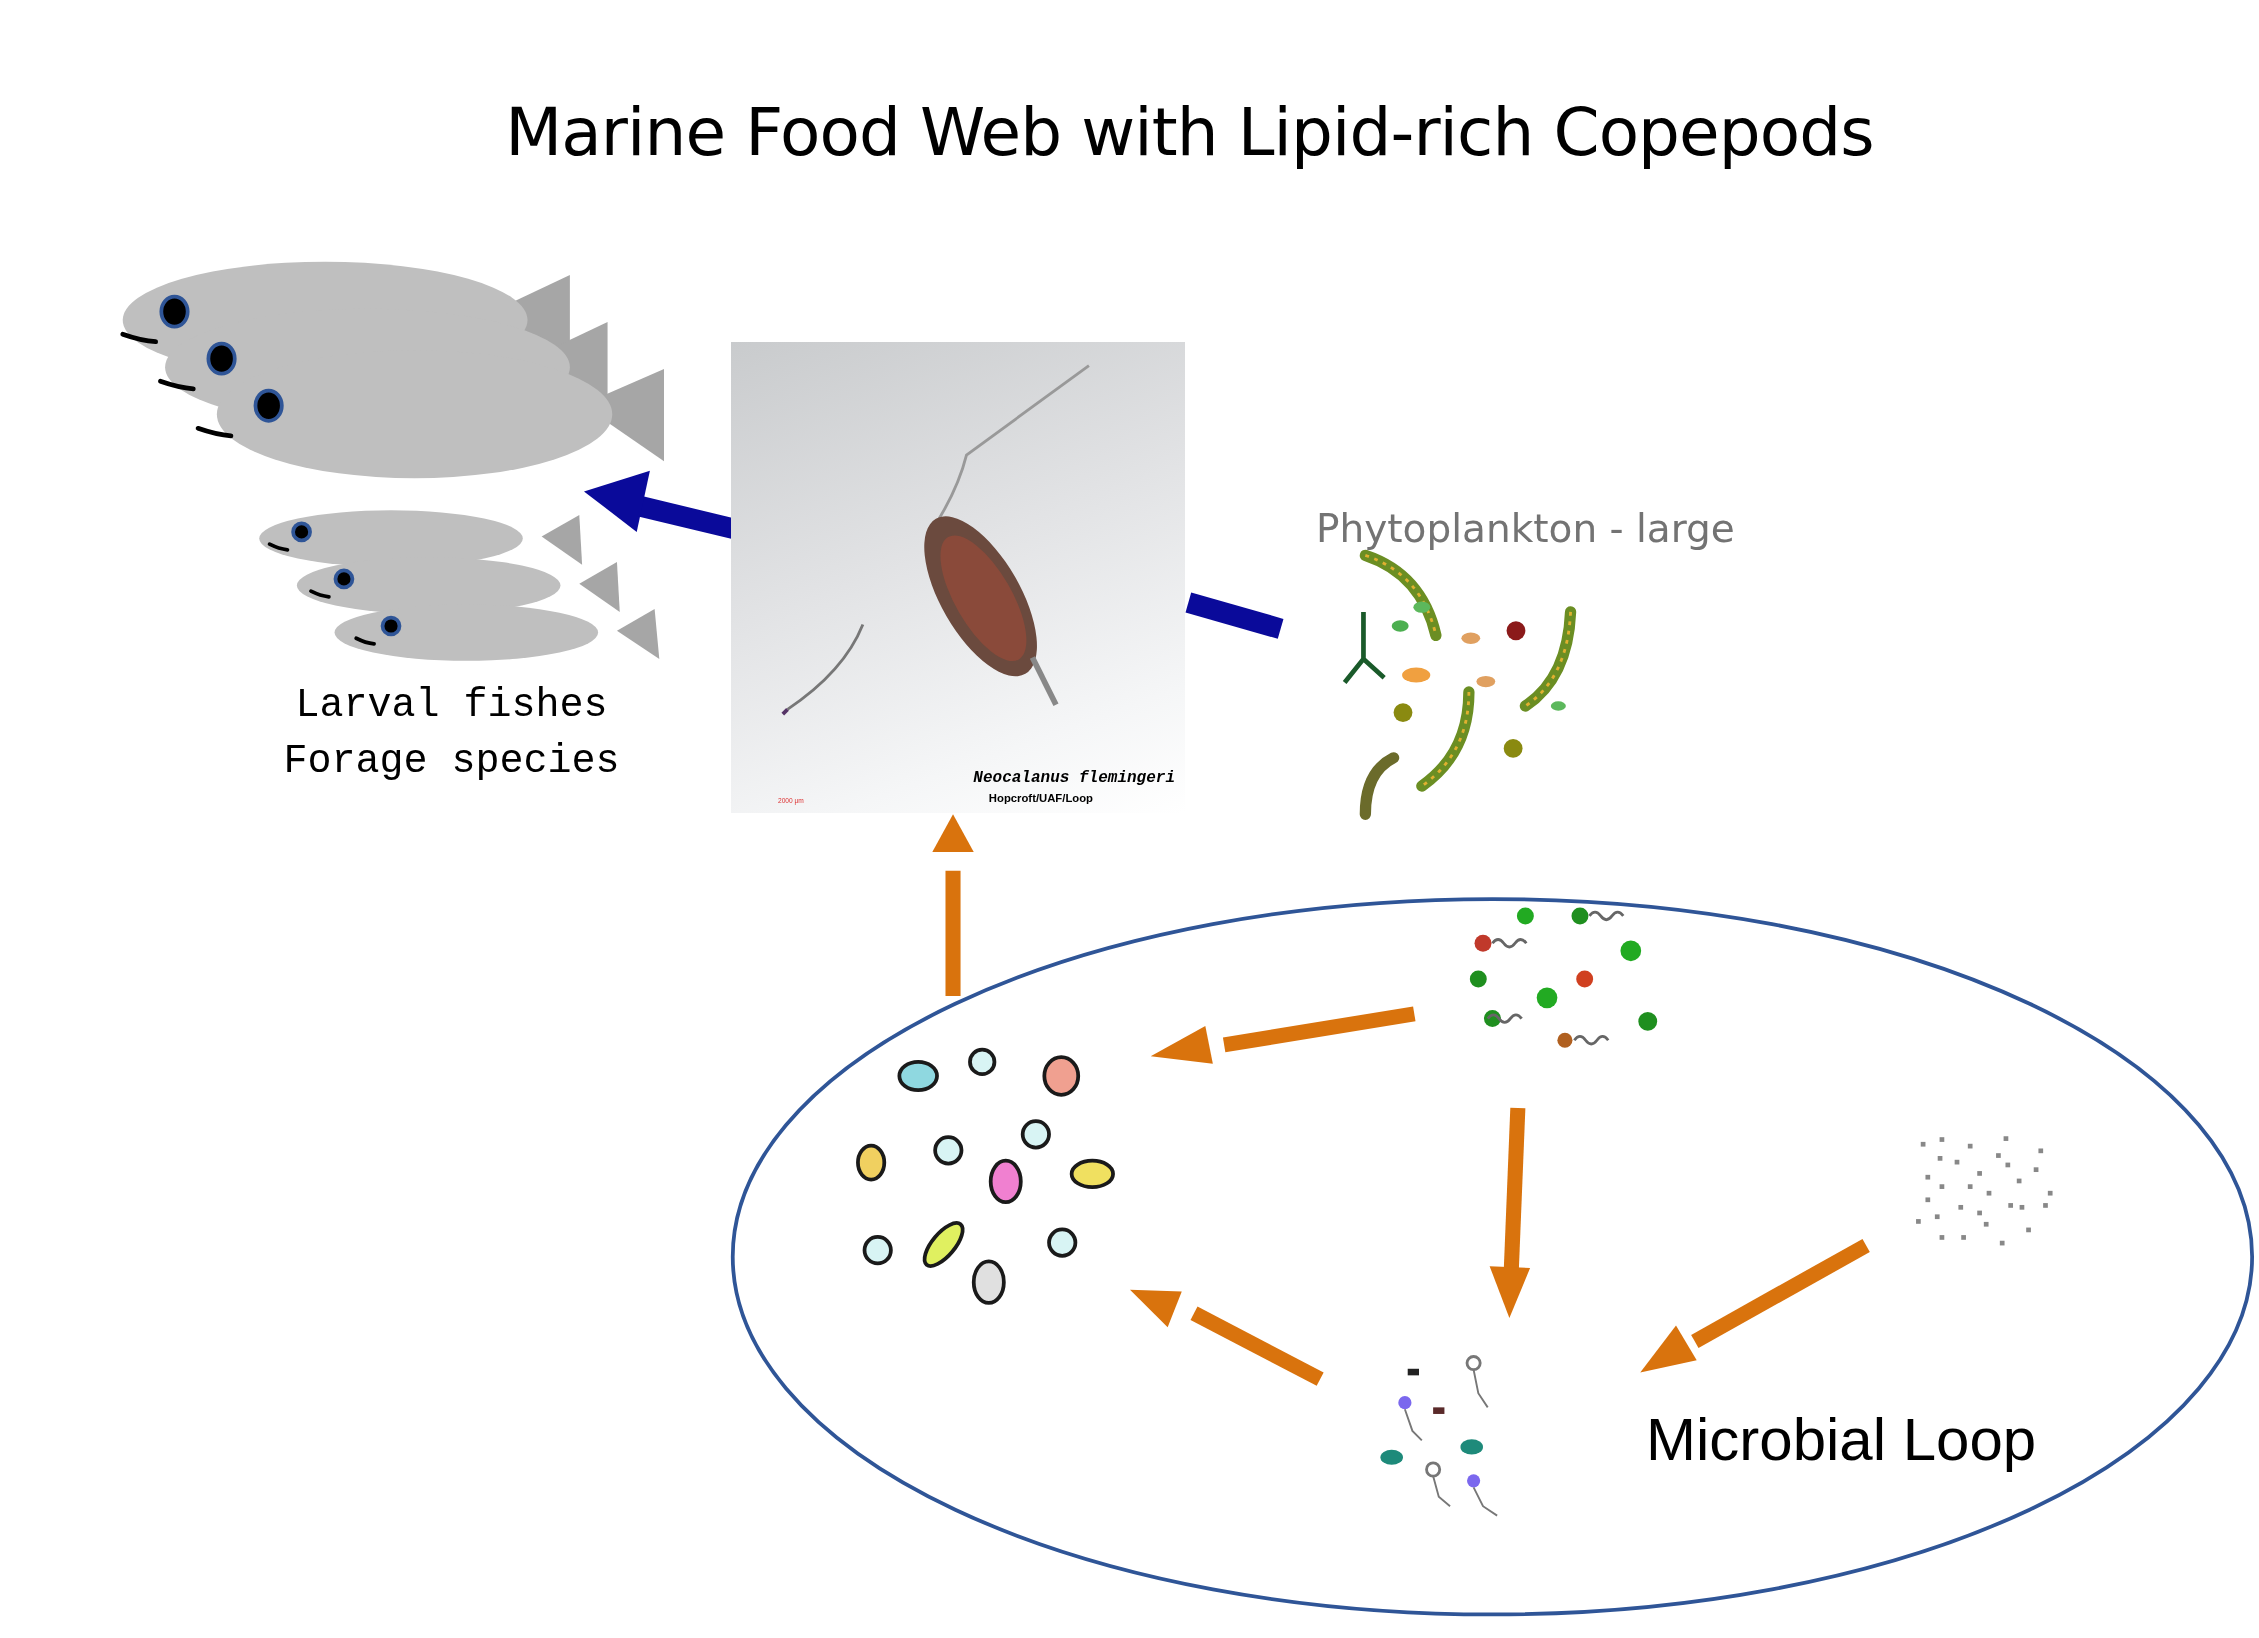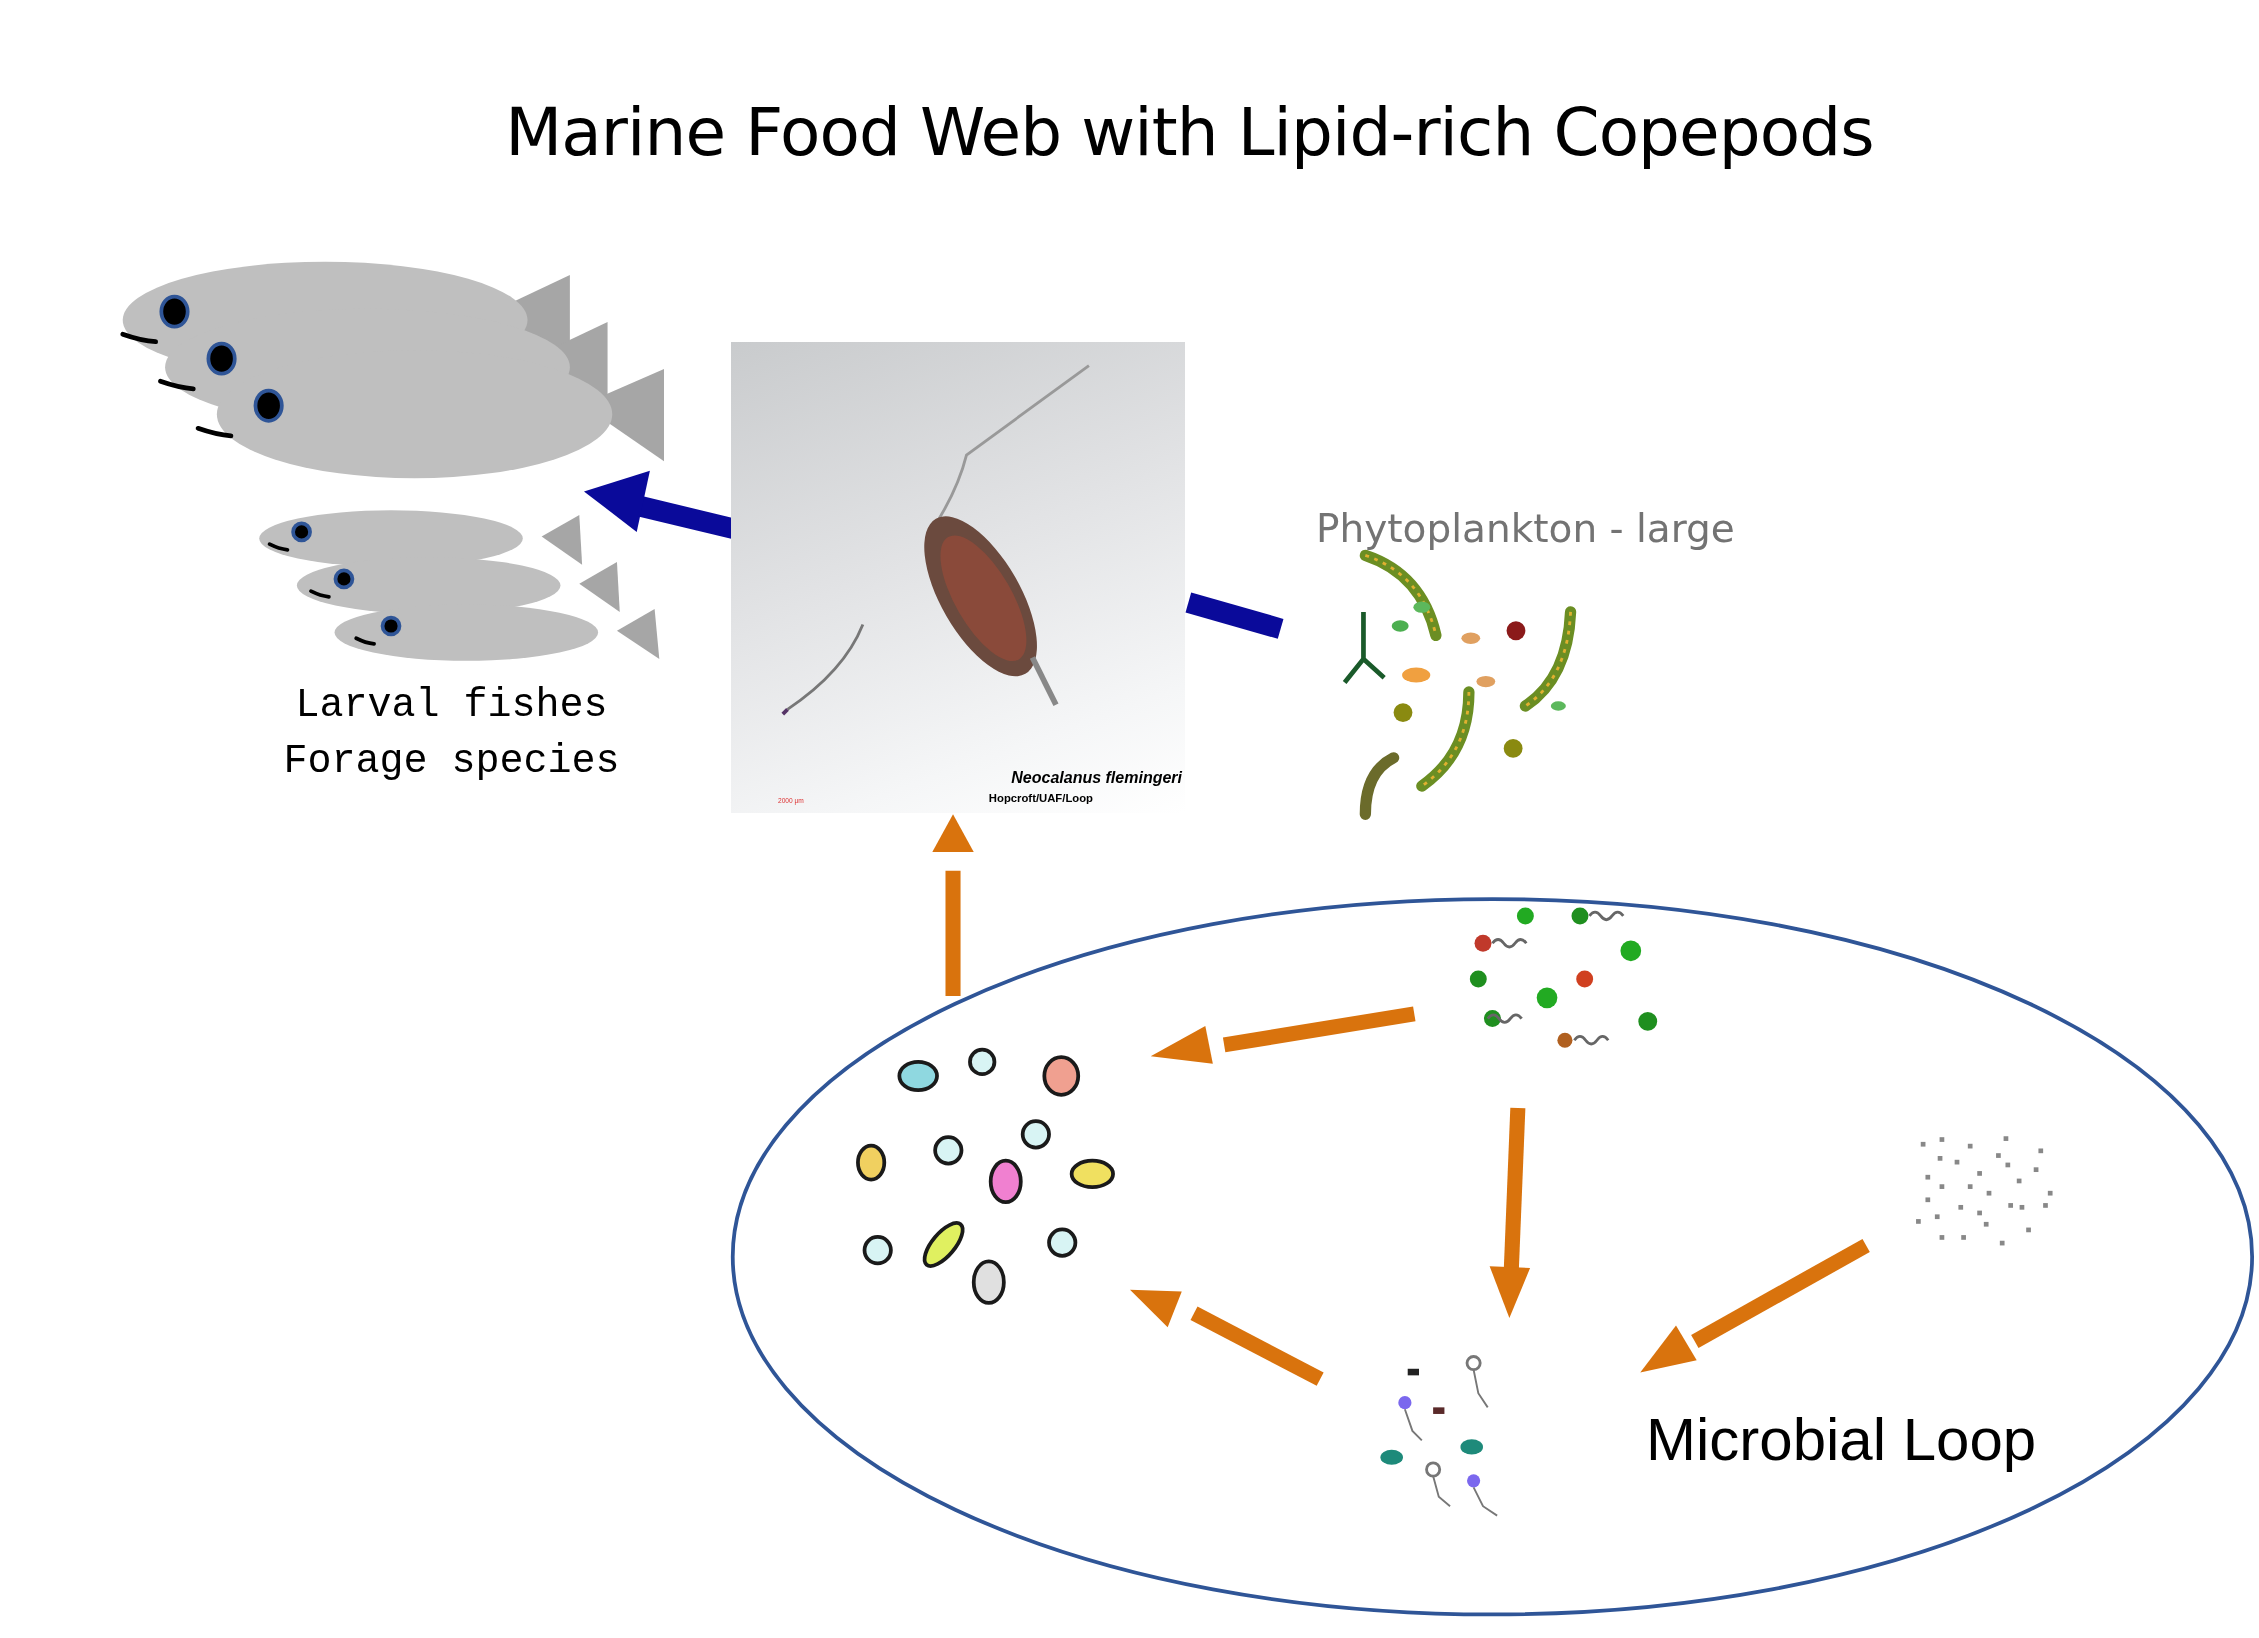--- a/index.html
+++ b/index.html
@@ -5,21 +5,21 @@
   html, body { margin: 0; padding: 0; background: #ffffff; }
   body { width: 2260px; height: 1638px; position: relative; overflow: hidden; font-family: "Liberation Sans", sans-serif; }
   .abs { position: absolute; }
   #diagram { position: absolute; left: 0; top: 0; width: 2260px; height: 1638px; }
   .title { left: 0; top: 94px; width: 2379px; text-align: center; font-family: "DejaVu Sans", sans-serif; font-size: 66px; color: #000; letter-spacing: -0.9px; }
   .fish-labels { left: 282px; top: 678px; width: 339px; text-align: center; line-height: 56px; font-family: Liberation Mono, monospace; font-size: 40px; color: #000; }
   .phyto-label { left: 1316px; top: 486px; font-family: "DejaVu Sans", sans-serif; font-size: 39px; color: #737373; white-space: nowrap; margin-top: 20px; }
   .loop-label { left: 1646px; top: 1405px; font-family: Liberation Sans, sans-serif; font-size: 60px; color: #000; white-space: nowrap; background: #fff; padding-right: 5.6px; }
   .photo { left: 731px; top: 342px; width: 454px; height: 471px; background: linear-gradient(160deg, #c9cbcd 0%, #e2e3e5 45%, #f5f6f7 80%, #ffffff 100%); overflow: hidden; }
   .photo svg { position: absolute; left: 0; top: 0; }
-  .species { right: 3px; bottom: 26px; font-family: Liberation Sans, sans-serif; font-weight: bold; font-style: italic; font-size: 16px; color: #000; }
+  .species { right: 10px; bottom: 26px; font-family: Liberation Mono, monospace; font-weight: bold; font-style: italic; font-size: 16px; color: #000; }
   .credit { right: 92px; bottom: 9.4px; font-family: "Liberation Sans", sans-serif; font-weight: bold; font-size: 11.3px; color: #000; }
   .scale-label { left: 47px; bottom: 9.4px; font-size: 6.6px; color: #d33; font-family: "Liberation Sans", sans-serif; }
 </style>
 </head>
 <body>
 
 <svg id="diagram" width="2260" height="1638" viewBox="0 0 2400 1740" xmlns="http://www.w3.org/2000/svg">
   <defs>
     <marker id="mk-blue" markerWidth="4" markerHeight="4" refX="1" refY="2" orient="auto" markerUnits="strokeWidth">
       <path d="M0,0 L0,4 L4,2 z" fill="#0a0a9a"></path>

